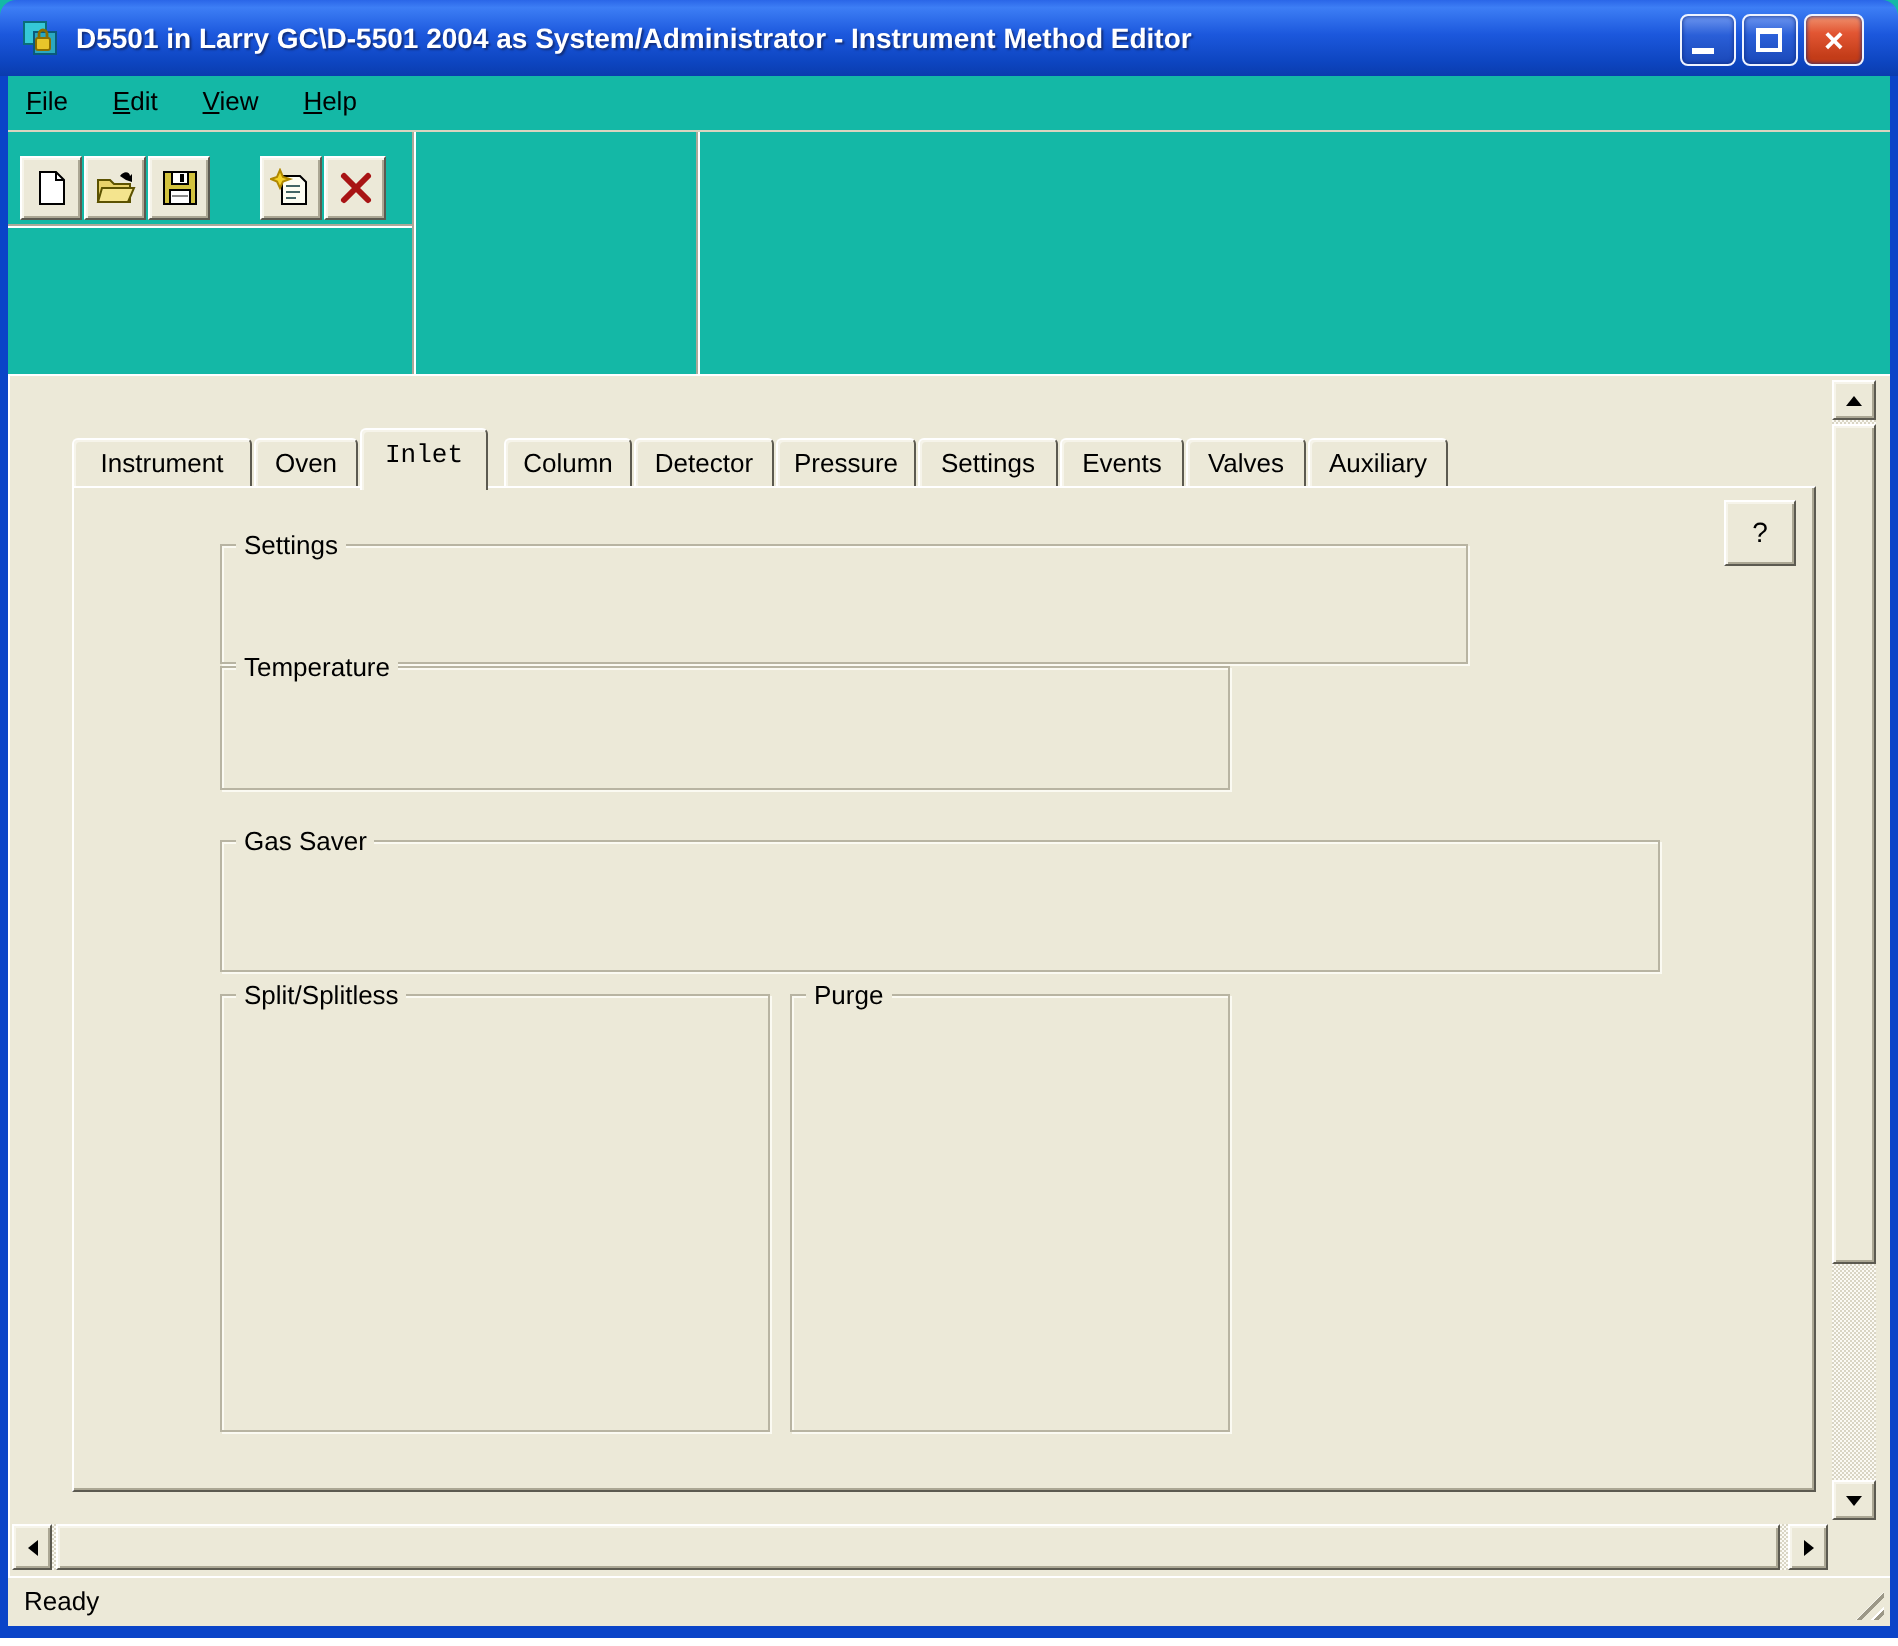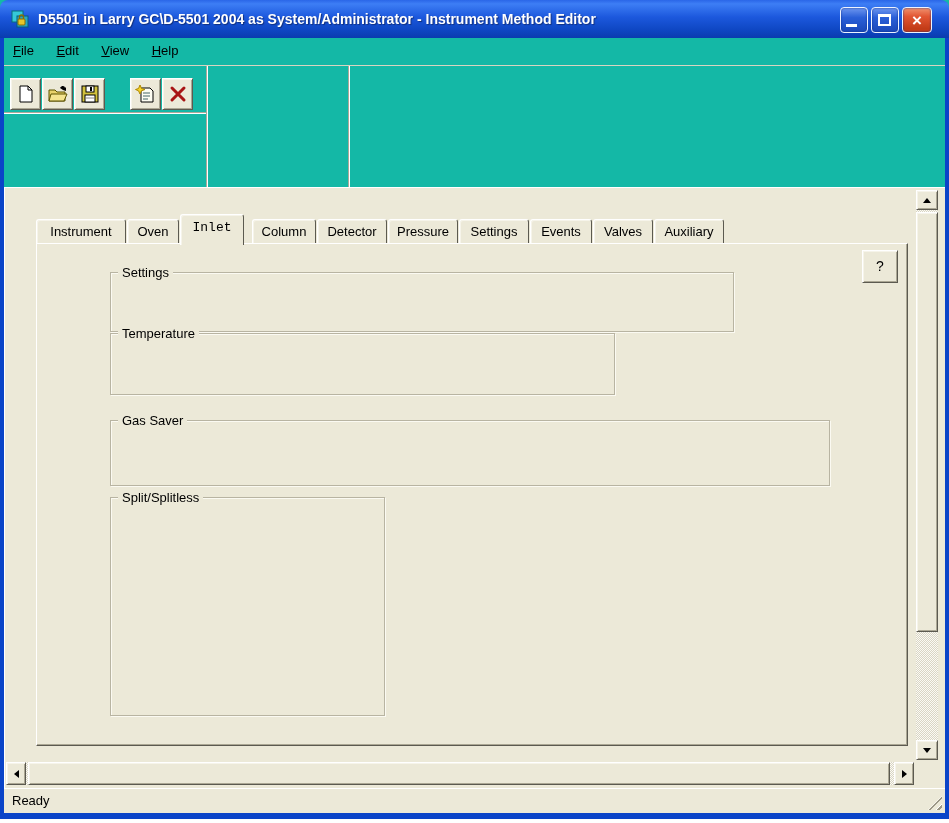--- a/index.html
+++ b/index.html
@@ -236,20 +236,23 @@
   <span class="abs lbl" style="left:118px;top:577px;">Split Flow</span>
   <input class="abs tfield" style="left: 222px; top: 570px; width: 100px; height: 25px;" value="200.0" data-disabled="false">
   <span class="abs unit" style="left:333px;top:576px;">ml/min</span>
   <span class="abs lbl" style="left:118px;top:621px;">Pulse Time</span>
   <input class="abs tfield" style="left: 222px; top: 614px; width: 100px; height: 25px;" value="0.00" data-disabled="true">
   <span class="abs unit" style="left:344px;top:620px;">min</span>
   <span class="abs lbl" style="left:118px;top:659px;">Pulse Pressure</span>
   <input class="abs tfield" style="left: 222px; top: 652px; width: 100px; height: 25px;" value="0.0" data-disabled="true">
   <span class="abs unit" style="left:344px;top:658px;">psi</span>
 
+  <div class="abs groupbox" style="left:395px;top:497px;width:220px;height:219px;">
+    <span class="grouplabel">Purge</span>
+  </div>
   <span class="abs lbl" style="left:405px;top:537px;">Flow</span>
   <input class="abs tfield" style="left: 448px; top: 530px; width: 106px; height: 24px;" value="0.0" data-disabled="true">
   <span class="abs unit" style="left:565px;top:535px;">ml/min</span>
   <span class="abs lbl" style="left:405px;top:566px;width:34px;white-space:normal;line-height:15px;">On Time</span>
   <input class="abs tfield" style="left: 448px; top: 572px; width: 106px; height: 24px;" value="0.00" data-disabled="true">
   <span class="abs unit" style="left:572px;top:578px;">min</span>
 
   <div class="abs sb-track" style="left:916px;top:190px;width:22px;height:570px;">
     <div class="sb-btn" style="position:absolute;left:0;top:0;width:22px;height:20px;">
         <span class="tri-up"></span>

